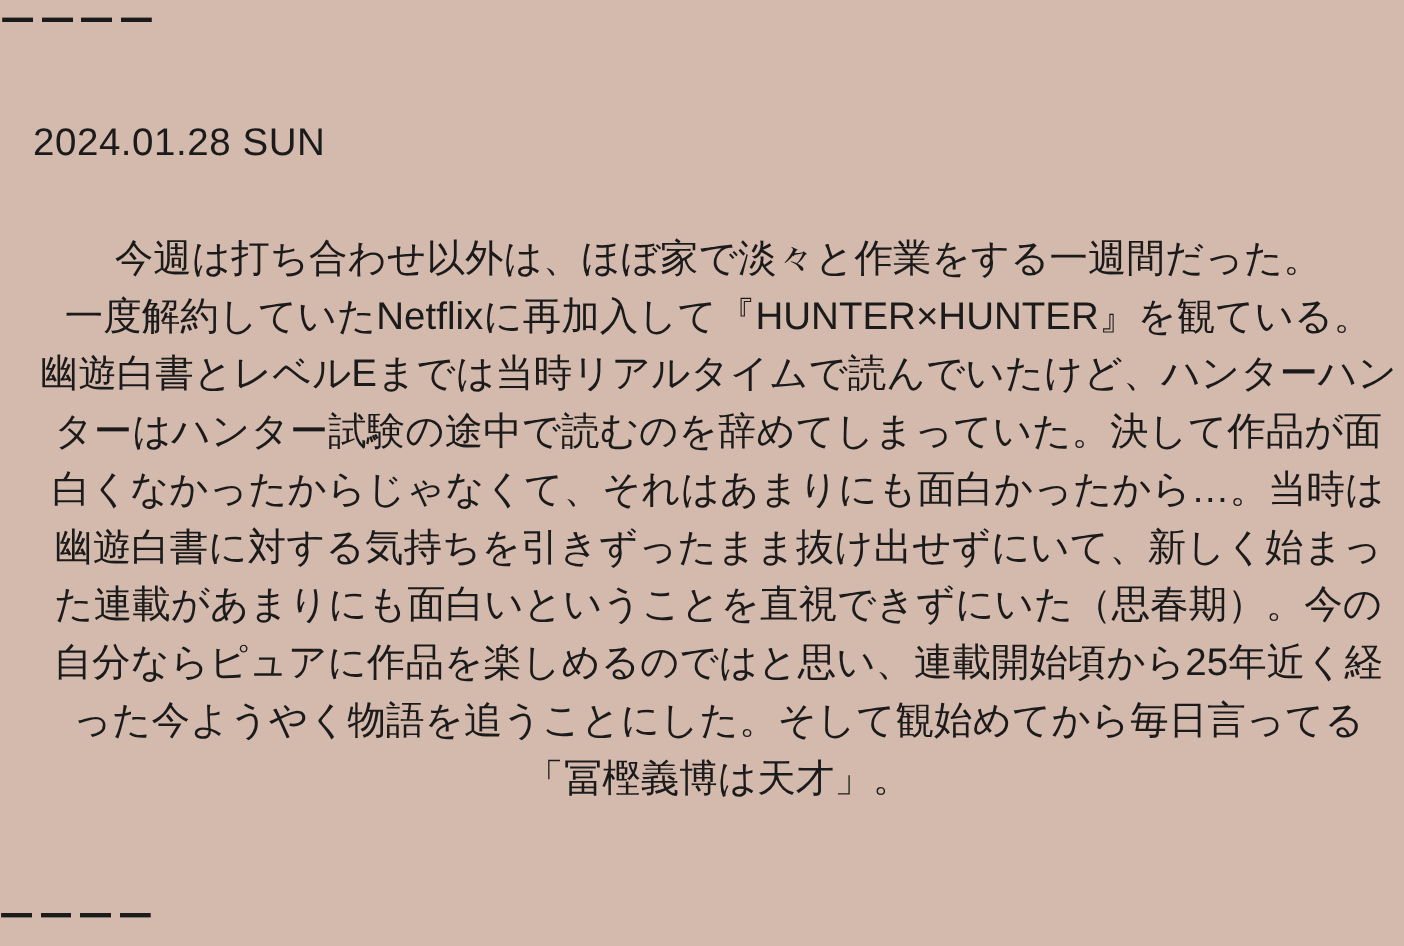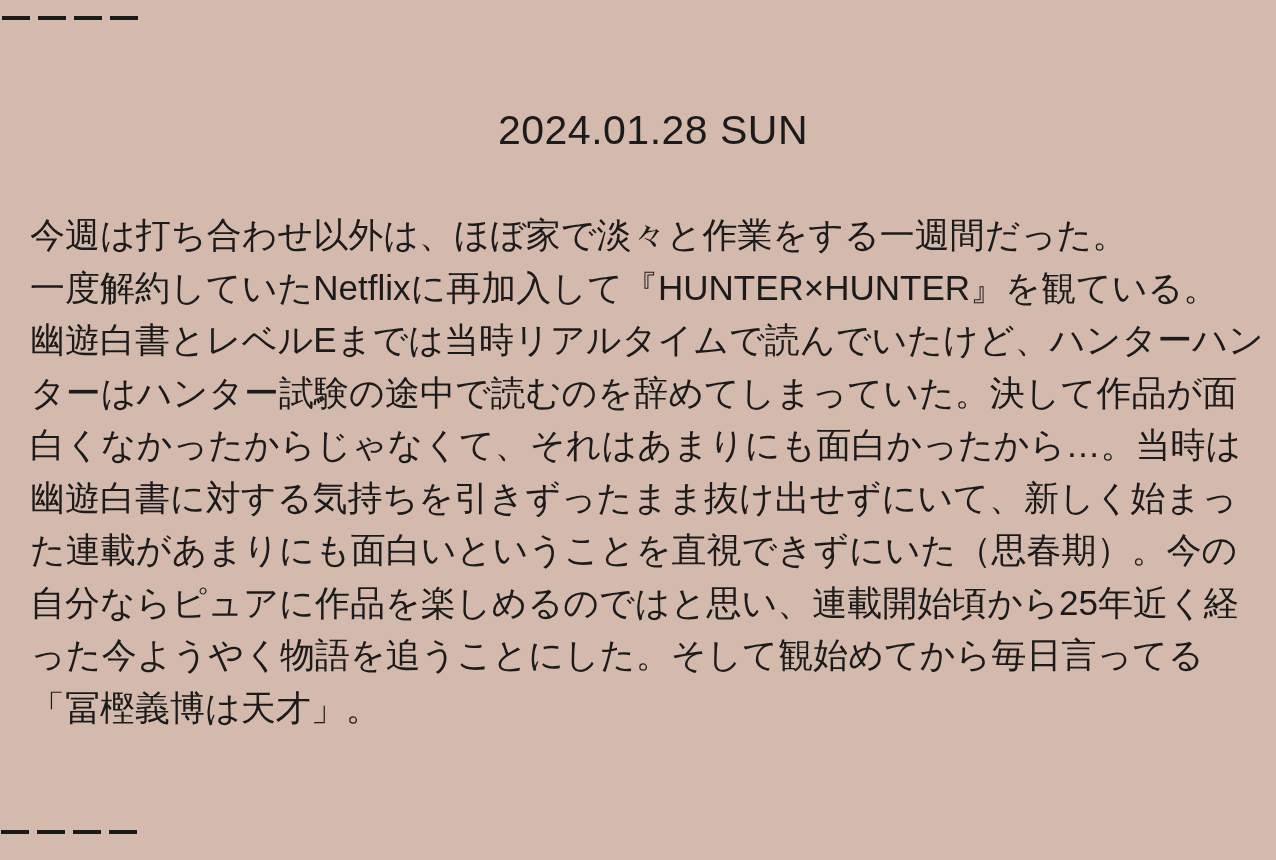--- a/index.html
+++ b/index.html
@@ -19,31 +19,31 @@
   }
   .dash-top { left: 2px; top: 16px; }
   .dash-bottom { left: 1px; top: 830px; }
   .content {
     position: absolute;
     left: 30px;
     top: 104px;
     width: 1246px;
   }
   .entry-date {
-    font-size: 41px;
+    font-size: 35px;
     line-height: 52.5px;
     letter-spacing: 0.5px;
     white-space: pre;
-    text-align: center;
   }
   .entry-body {
     margin-top: 52.5px;
     font-size: 35px;
     line-height: 52.5px;
     white-space: pre-line;
+    text-align: center;
   }
 </style>
 </head>
 <body style="background-color: rgb(212, 185, 173); color: rgb(27, 27, 27);">
 
 <div class="dash-line dash-top"></div>
 
 <div class="content">
   <div class="entry-date">2024.01.28 SUN</div>
   <div class="entry-body">今週は打ち合わせ以外は、ほぼ家で淡々と作業をする一週間だった。

